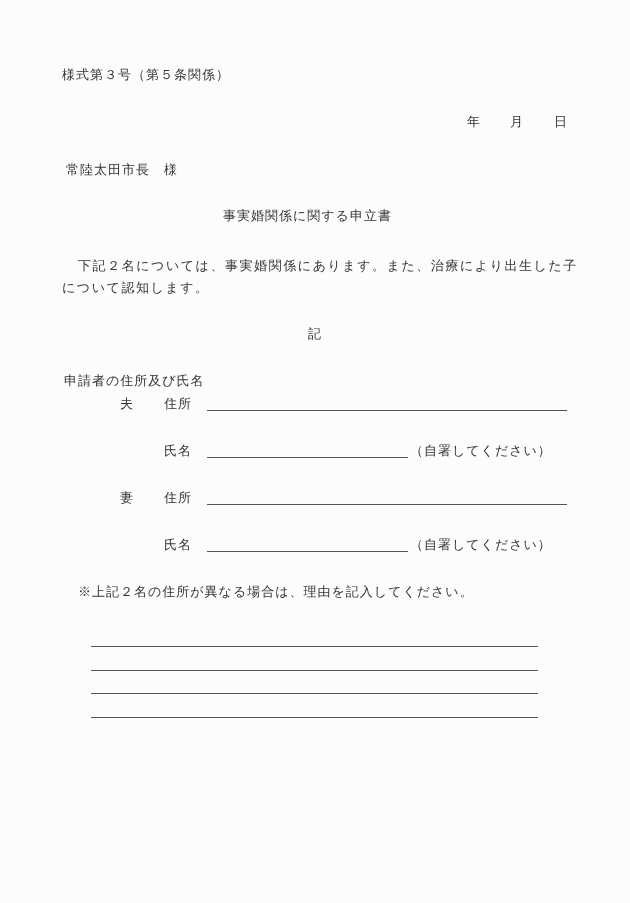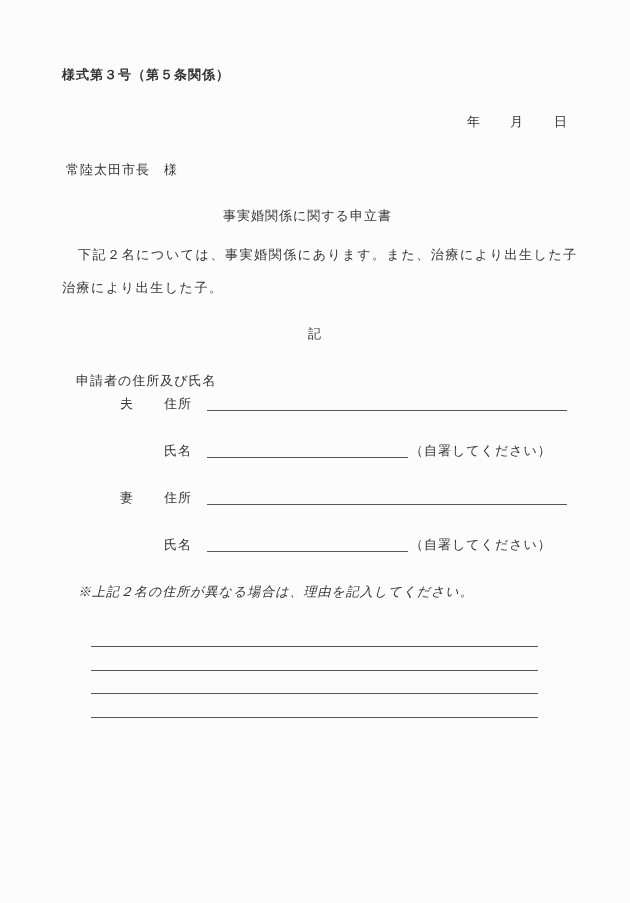--- a/index.html
+++ b/index.html
@@ -13,38 +13,38 @@
   }
   .t { position: absolute; font-size: 13px; line-height: 16px; white-space: nowrap; letter-spacing: 1px; }
   .line { position: absolute; height: 0; border-top: 1.3px solid #555; }
   .field { position: absolute; height: 18px; background: transparent; border: none; outline: none; }
 </style>
 </head>
 <body>
 
 <div>
 
-  <div class="t" style="left:62px; top:67px;font-weight:bold;">様式第３号（第５条関係）</div>
+  <div class="t" style="left:62px; top:67px;">様式第３号（第５条関係）</div>
 
   <div>
     <div class="t" style="left:467px; top:114px;">年</div>
     <div class="t" style="left:510px; top:114px;">月</div>
     <div class="t" style="left:554px; top:114px;">日</div>
   </div>
 
   <div class="t" style="left:66px; top:162px;">常陸太田市長　様</div>
 
   <div class="t" style="left:223px; top:208px;">事実婚関係に関する申立書</div>
 
-  <div class="t" style="left:78px; top:247px; letter-spacing:1.55px;text-align:right;">下記２名については、事実婚関係にあります。また、治療により出生した子</div>
-  <div class="t" style="left:62px; top:280px; letter-spacing:1.55px;">治療により出生した子。</div>
+  <div class="t" style="left:78px; top:258px; letter-spacing:1.55px;text-align:right;">下記２名については、事実婚関係にあります。また、治療により出生した子</div>
+  <div class="t" style="left:62px; top:280px; letter-spacing:1.55px;">について認知します。</div>
 
   <div class="t" style="left:308px; top:326px;">記</div>
 
-  <div class="t" style="left:76px; top:373px;">申請者の住所及び氏名</div>
+  <div class="t" style="left:64px; top:373px;">申請者の住所及び氏名</div>
 
   <div>
     <div class="t" style="left:120px; top:396px;">夫</div>
     <div class="t" style="left:164px; top:396px;">住所</div>
     <input class="field" style="left: 207px; top: 393px; width: 360px;" value="">
     <div class="line" style="left:207px; top:410px; width:360px;"></div>
 
     <div class="t" style="left:164px; top:443px;">氏名</div>
     <input class="field" style="left: 207px; top: 440px; width: 201px;" value="">
     <div class="line" style="left:207px; top:457px; width:201px;"></div>
@@ -56,21 +56,21 @@
     <div class="t" style="left:164px; top:490px;">住所</div>
     <input class="field" style="left: 207px; top: 487px; width: 360px;" value="">
     <div class="line" style="left:207px; top:504px; width:360px;"></div>
 
     <div class="t" style="left:164px; top:537px;">氏名</div>
     <input class="field" style="left: 207px; top: 534px; width: 201px;" value="">
     <div class="line" style="left:207px; top:551px; width:201px;"></div>
     <div class="t" style="left:410px; top:537px;">（自署してください）</div>
   </div>
 
-  <div class="t" style="left:78px; top:584px;font-style:italic;">※上記２名の住所が異なる場合は、理由を記入してください。</div>
+  <div class="t" style="left:78px; top:584px;">※上記２名の住所が異なる場合は、理由を記入してください。</div>
 
   <div>
     <input class="field" style="left: 91px; top: 629px; width: 447px;" value="">
     <div class="line" style="left:91px; top:646px; width:447px;"></div>
     <input class="field" style="left: 91px; top: 653px; width: 447px;" value="">
     <div class="line" style="left:91px; top:670px; width:447px;"></div>
     <input class="field" style="left: 91px; top: 676px; width: 447px;" value="">
     <div class="line" style="left:91px; top:693px; width:447px;"></div>
     <input class="field" style="left: 91px; top: 700px; width: 447px;" value="">
     <div class="line" style="left:91px; top:717px; width:447px;"></div>

